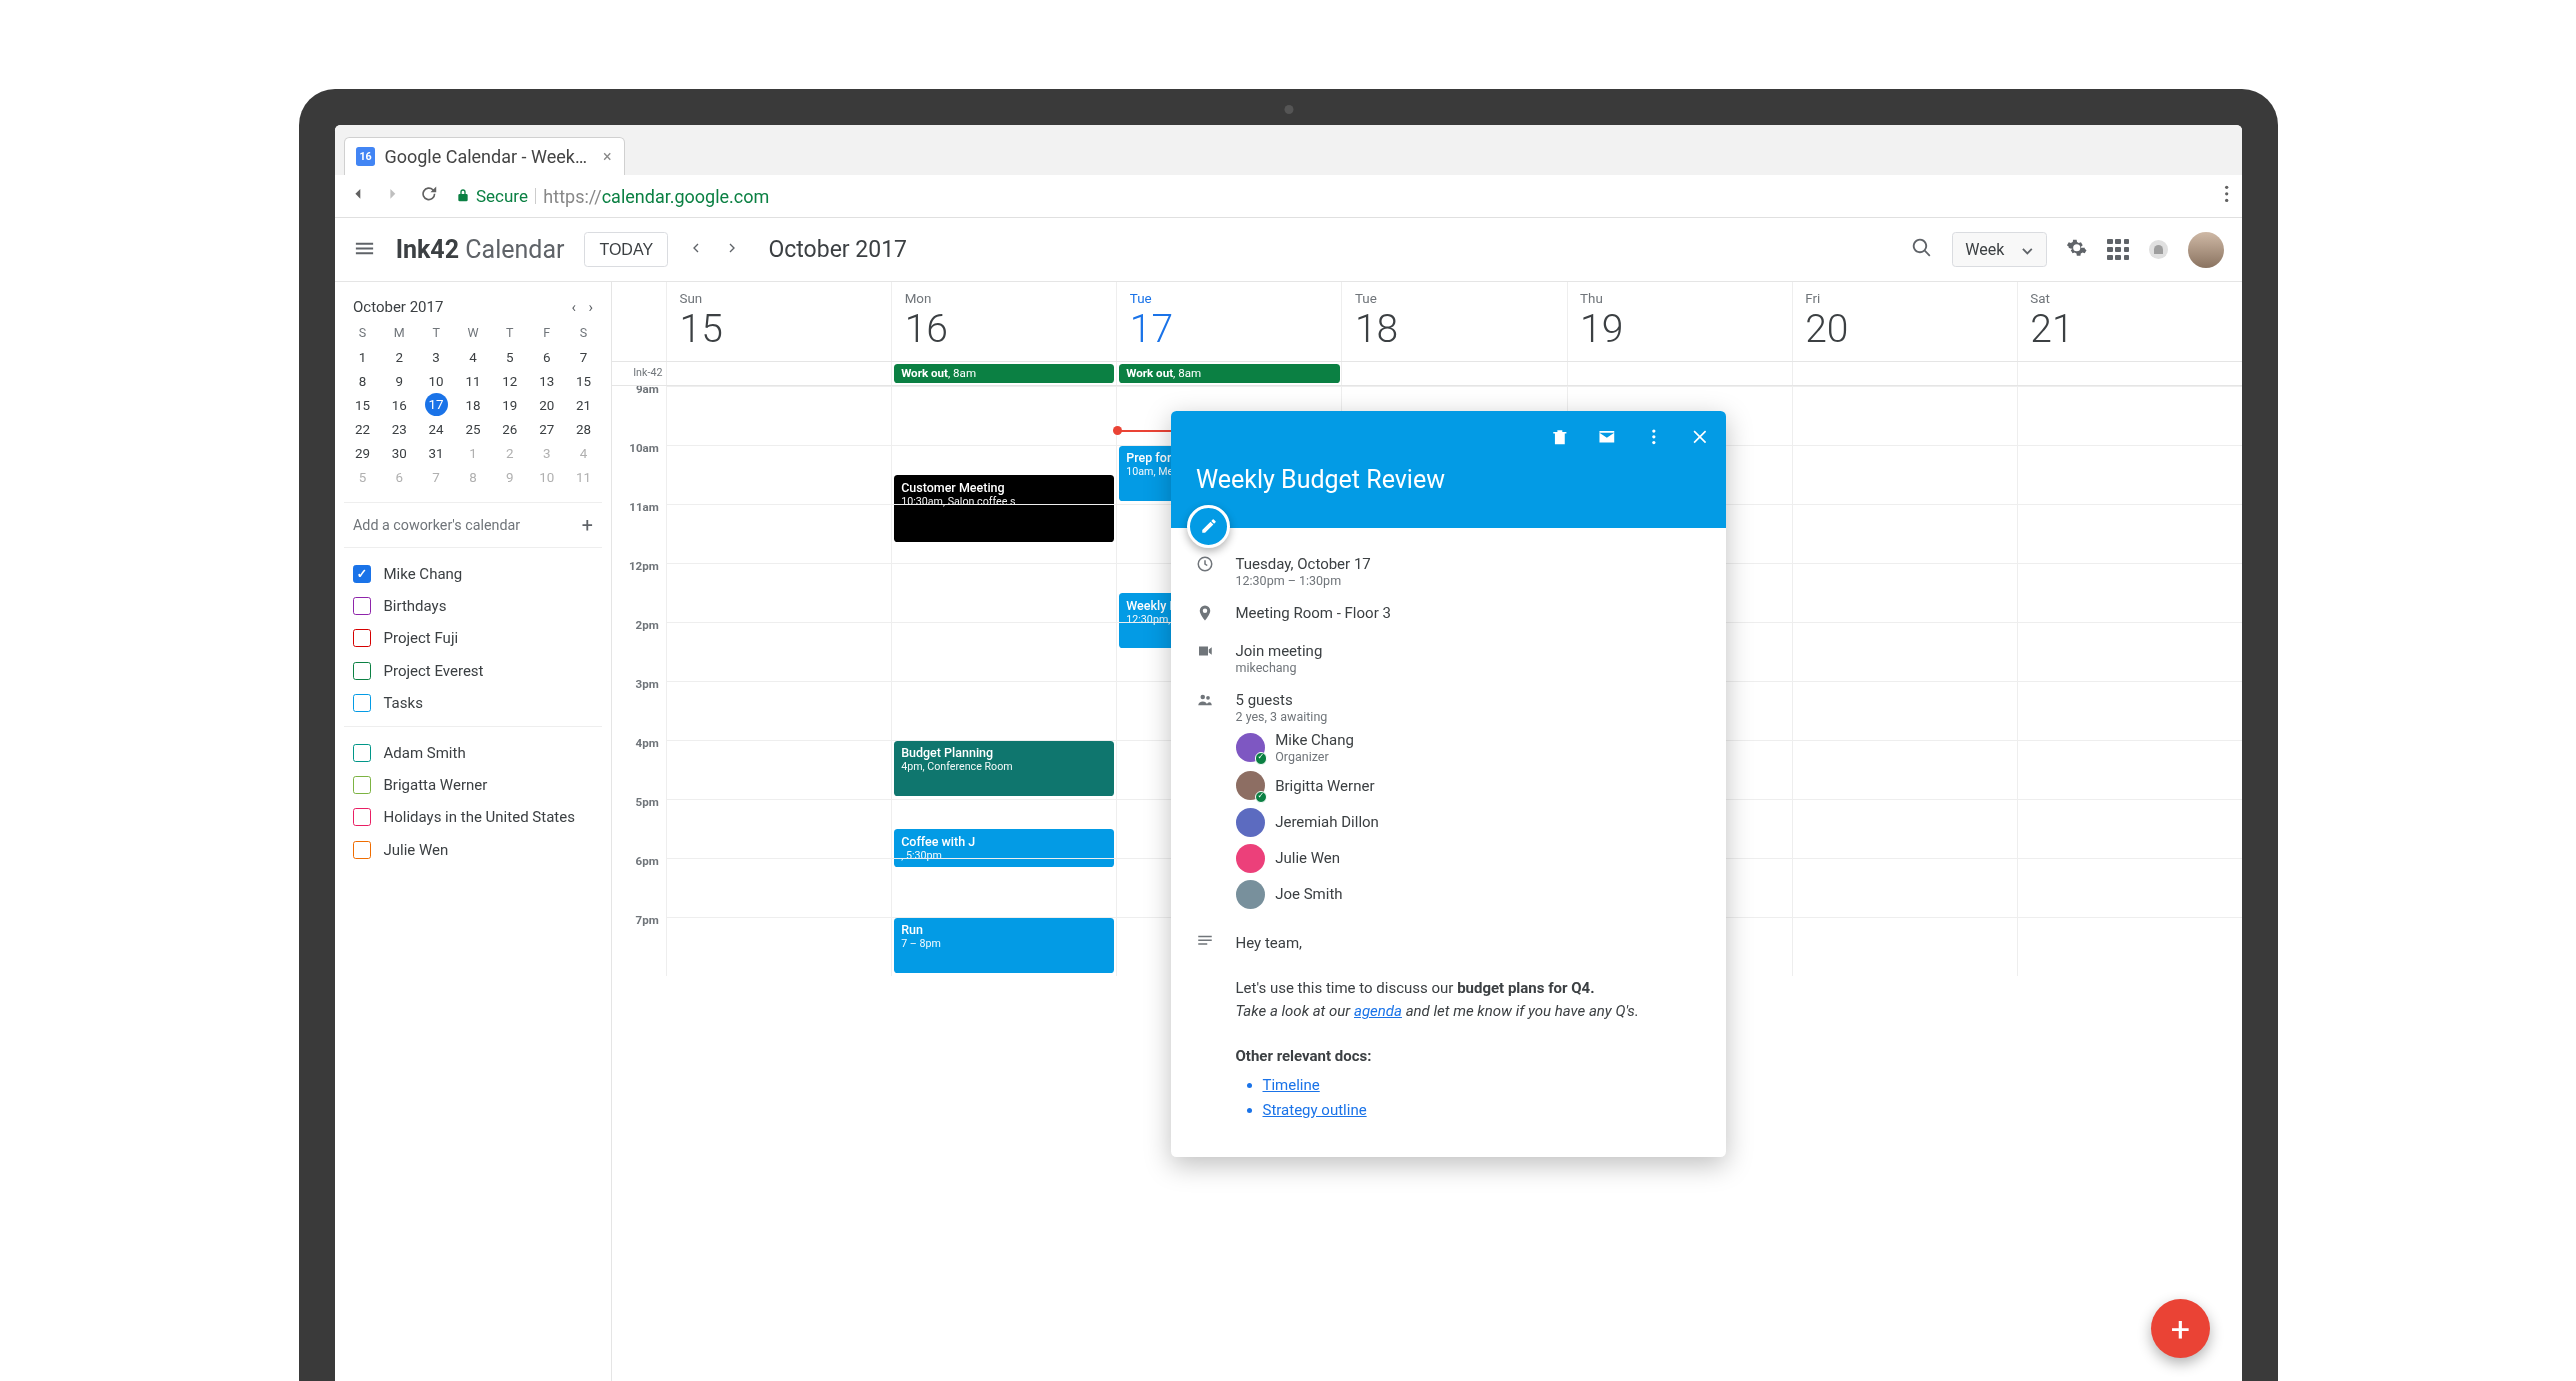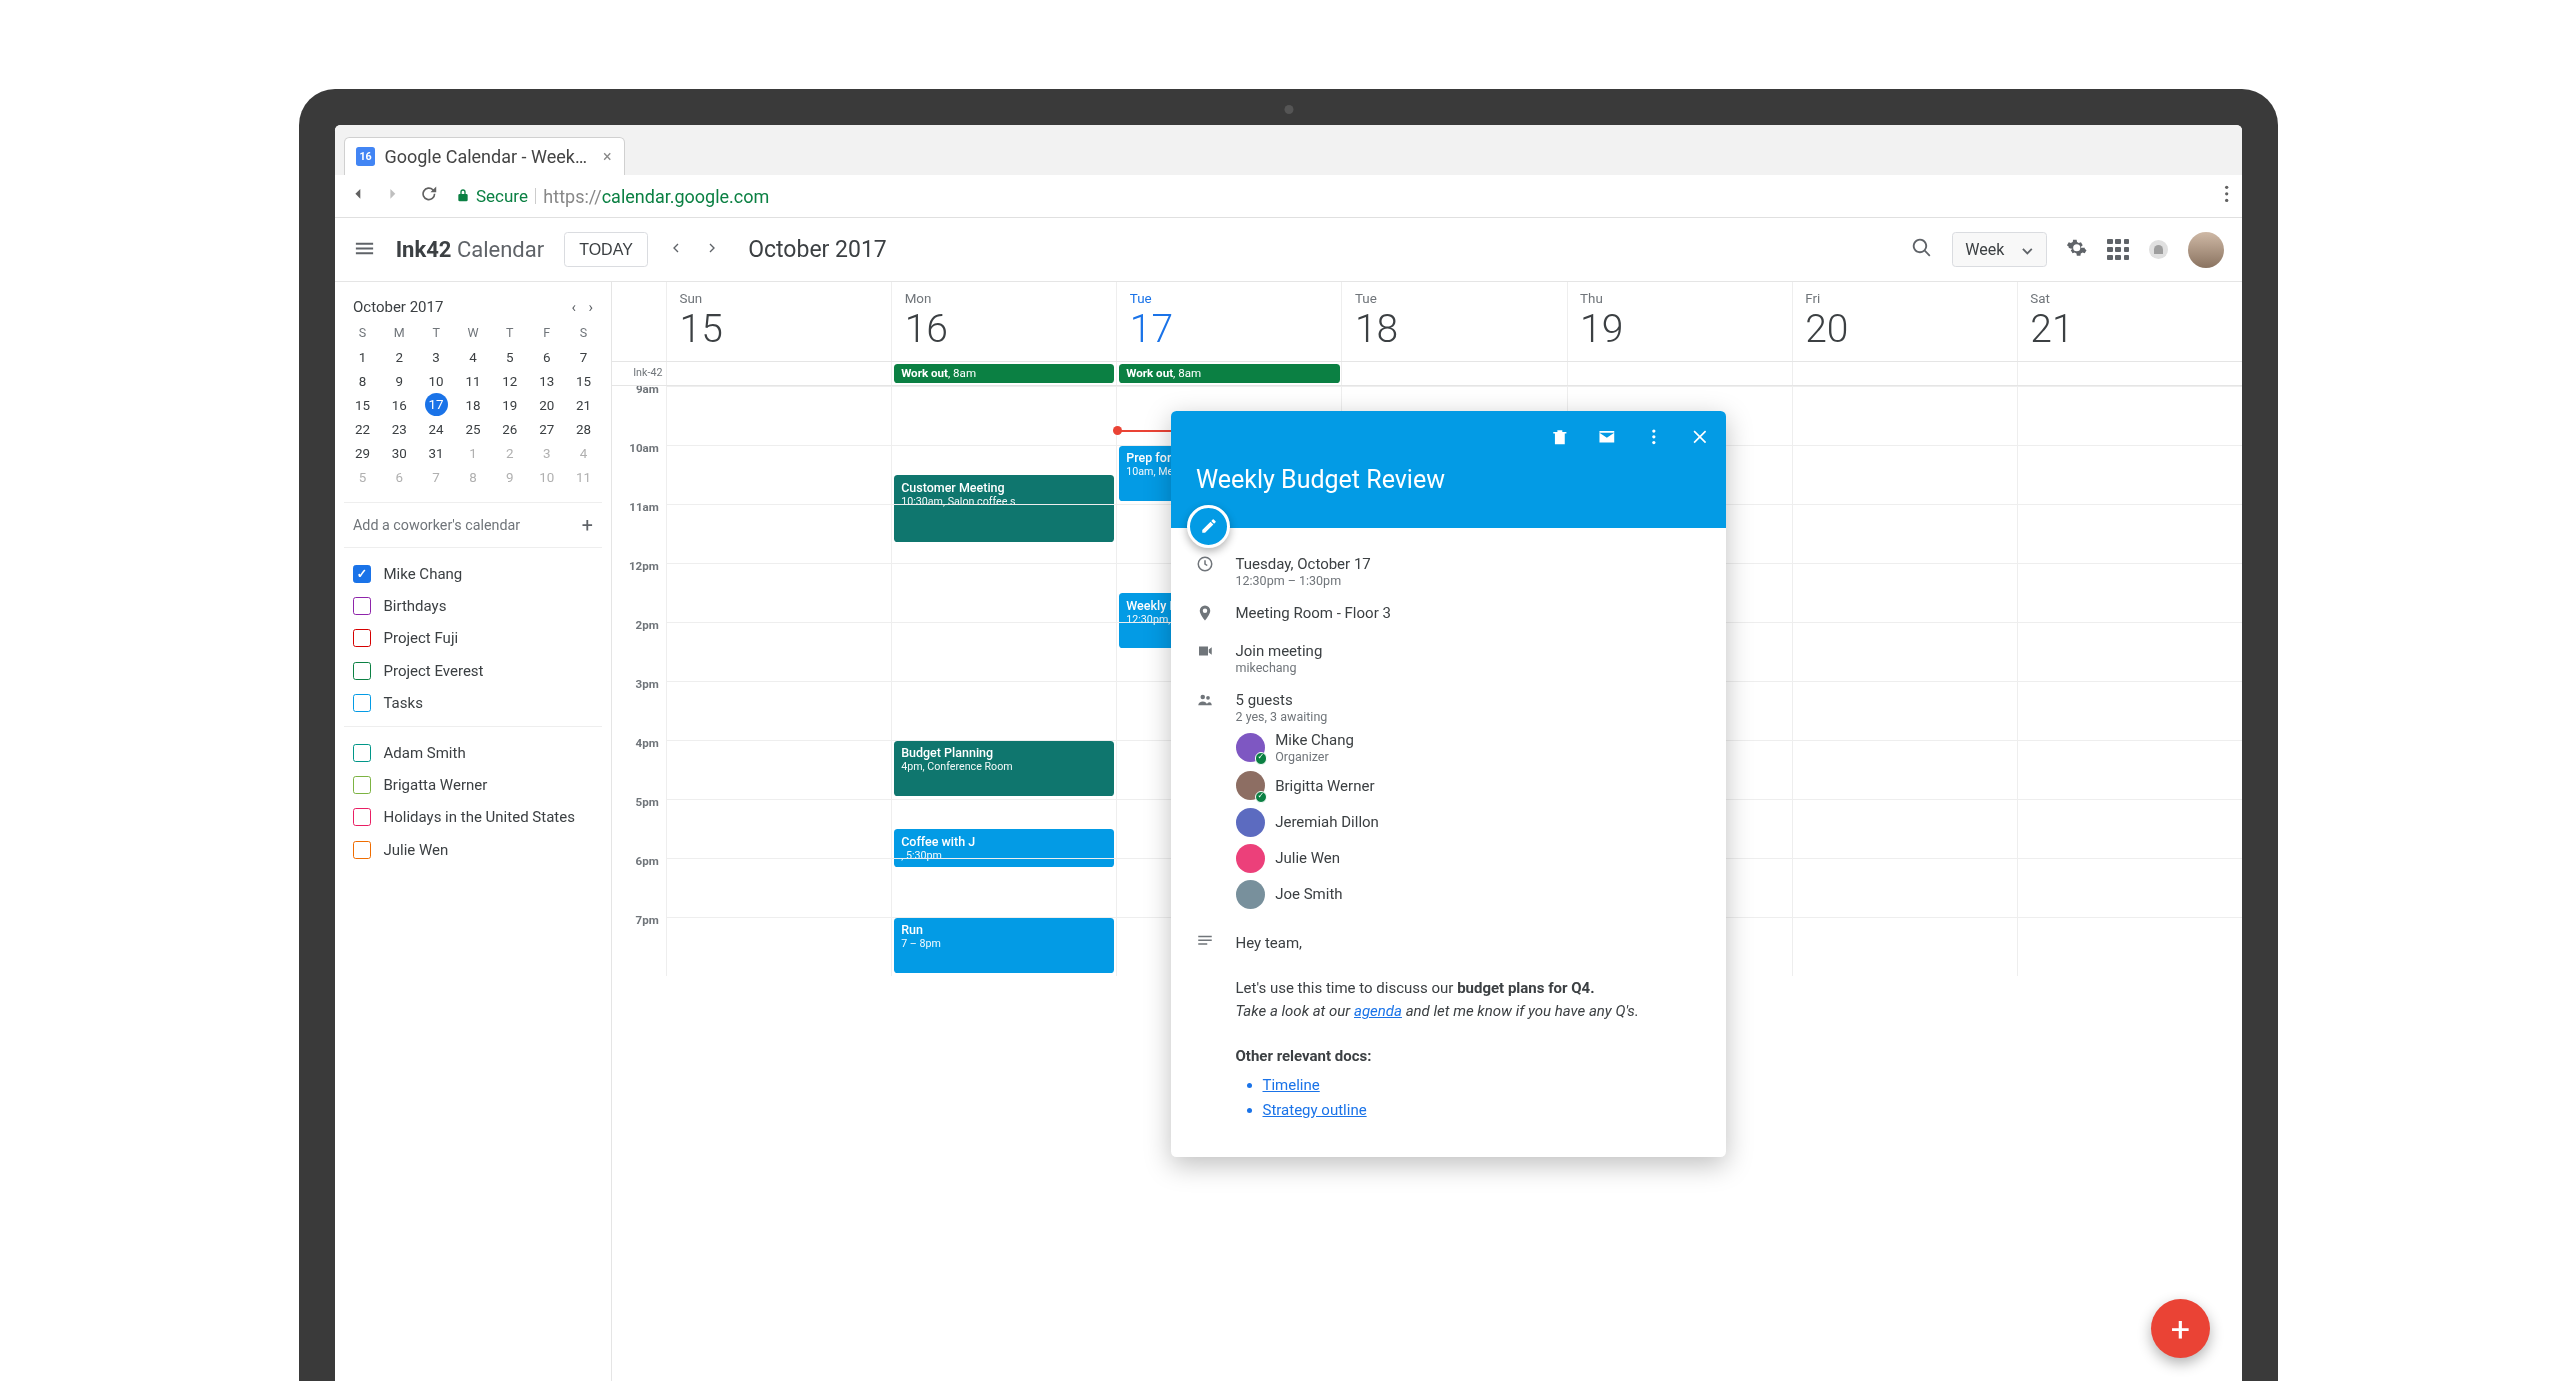--- a/index.html
+++ b/index.html
@@ -43,21 +43,21 @@
 .addrbar .nav svg { width:19.7px; height:19.7px; fill:#616161;}
 .addrbar .url { flex:1; display:flex; align-items:center; gap:7.2px; font-size:18px;}
 .addrbar .secure { color:#0b8043; display:flex; align-items:center; gap:5.4px; font-size:17px;}
 .addrbar .secure svg{ width:16px; height:16px; fill:#0b8043;}
 .addrbar .domain{ color:#0b8043; }
 .addrbar .menu svg { width:5.4px; height:19.7px;}
 
 
 .appheader { height:64px; border-bottom:0.9px solid #e5e5e5; display:flex; align-items:center; padding:0 18px; gap:19.7px; position:relative;}
 .menuicon svg{ width:23px; height:23px; fill:#5f6368;}
-.brand { font-size:22px; color:#5f6368;}
+.brand { font-size:25px; color:#5f6368;}
 .brand b{ font-weight:700; color:#3c4043;}
 .todaybtn { border:0.9px solid #dadce0; padding:7.2px 14.3px; border-radius:3.6px; font-size:16px; color:#3c4043; background:#fff;}
 .chev svg{ width:16px; height:16px; fill:#5f6368;}
 .headdate { font-size:23px; color:#3c4043; margin-left:9px;}
 .headspacer { flex:1; }
 .iconbtn svg { width:21.5px; height:21.5px; fill:#5f6368;}
 .viewdrop { display:flex; align-items:center; gap:18px; border:0.9px solid #dadce0; border-radius:3.6px; padding:7.2px 12.5px; font-size:16px; color:#3c4043; background:#f8f8f8;}
 .avatar { width:36px; height:36px; border-radius:50%; background:#ddd;}
 .apps-icon{ display:grid; grid-template-columns:repeat(3,5.4px); grid-template-rows:repeat(3,5.4px); gap:2.7px;}
 .apps-icon span{ background:#5f6368; border-radius:0.9px;}
@@ -397,21 +397,21 @@
               </div>
               <div class="hc" id="hc-0-3"></div>
               <div class="hc" id="hc-0-4"></div>
               <div class="hc" id="hc-0-5"></div>
               <div class="hc" id="hc-0-6"></div>
             </div>
             <div class="hrow">
               <div class="hl">10am</div>
               <div class="hc" id="hc-1-0"></div>
               <div class="hc" id="hc-1-1">
-                <div class="evt" style="background: #0f766e; top: 29.5px; height: 67px;">
+                <div class="evt" style="background: #000000; top: 29.5px; height: 67px;">
                   <div class="et">Customer Meeting</div>
                   <div class="ed">10:30am, Salon coffee s</div>
                 </div>
               </div>
               <div class="hc" id="hc-1-2">
                 <div class="evt" style="background: rgb(3, 155, 229); top: 0px; height: 55px;">
                   <div class="et">Prep for client meeting</div>
                   <div class="ed">10am, Meeting Room 1</div>
                 </div>
               </div>

